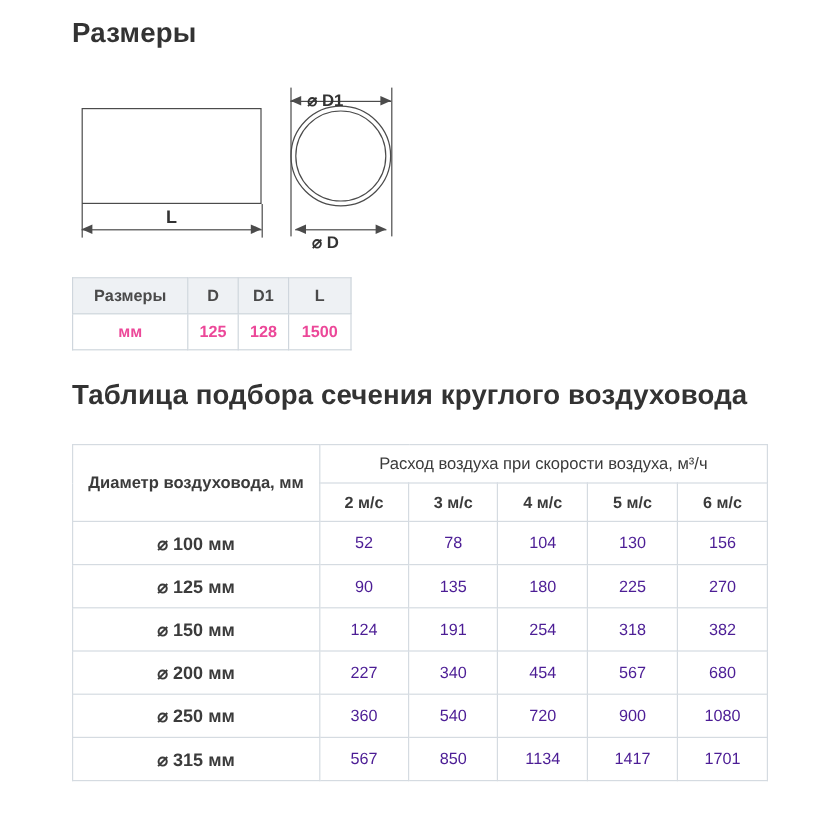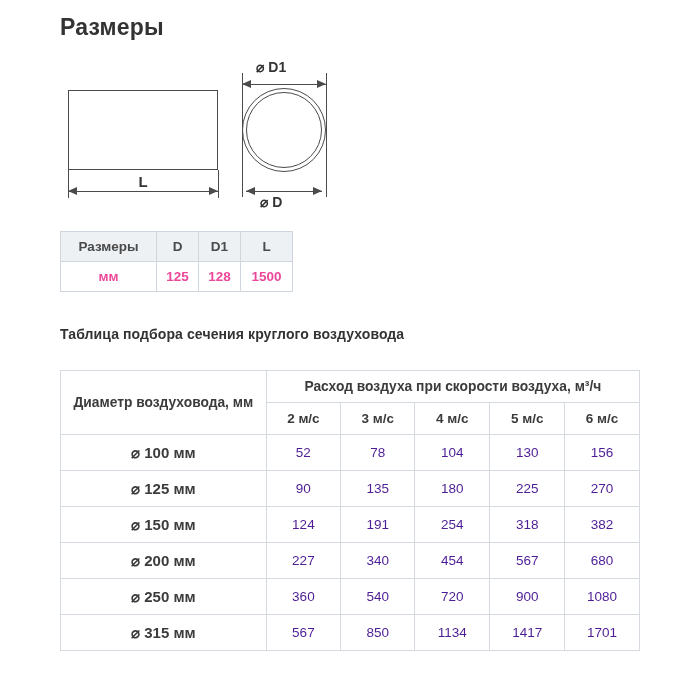--- a/index.html
+++ b/index.html
@@ -146,21 +146,21 @@
     border-right: 9px solid #4b4b4b;
   }
   .arrow-d-right {
     left: 253px; top: 132px;
     border-top: 4px solid transparent;
     border-bottom: 4px solid transparent;
     border-left: 9px solid #4b4b4b;
   }
   .label-D1 {
     position: absolute;
-    left: 196px; top: 4px;
+    left: 196px; top: 20px;
     font-size: 14px; font-weight: bold;
     color: #333333;
   }
   .label-D {
     position: absolute;
     left: 200px; top: 139px;
     font-size: 14px; font-weight: bold;
     color: #333333;
   }
 
@@ -187,22 +187,22 @@
     color: #ec4899;
     font-weight: bold;
   }
   .dim-table .col-name { width: 96px; }
   .dim-table .col-v { width: 42px; }
   .dim-table .col-vl { width: 52px; }
 
   
   .h-tablica {
     position: absolute;
-    left: 60px; top: 326px;
-    font-size: 14px;
+    left: 60px; top: 316px;
+    font-size: 23px;
     font-weight: bold;
     color: #333333;
     letter-spacing: 0.1px;
   }
 
   .sel-table {
     position: absolute;
     left: 60px; top: 370px;
     width: 580px;
     border-collapse: collapse;
@@ -217,21 +217,21 @@
     font-weight: bold;
   }
   .sel-table .diam-head {
     width: 212px;
     font-size: 13.8px;
     font-weight: bold;
     padding: 0 12px;
   }
   .sel-table .group-head {
     font-size: 13.8px;
-    font-weight: bold;
+    font-weight: normal;
     height: 32px;
   }
   .sel-table .speed-head {
     height: 32px;
     font-size: 13.5px;
     font-weight: bold;
     width: 78px;
   }
   .sel-table td.diam-cell {
     font-size: 15px;

